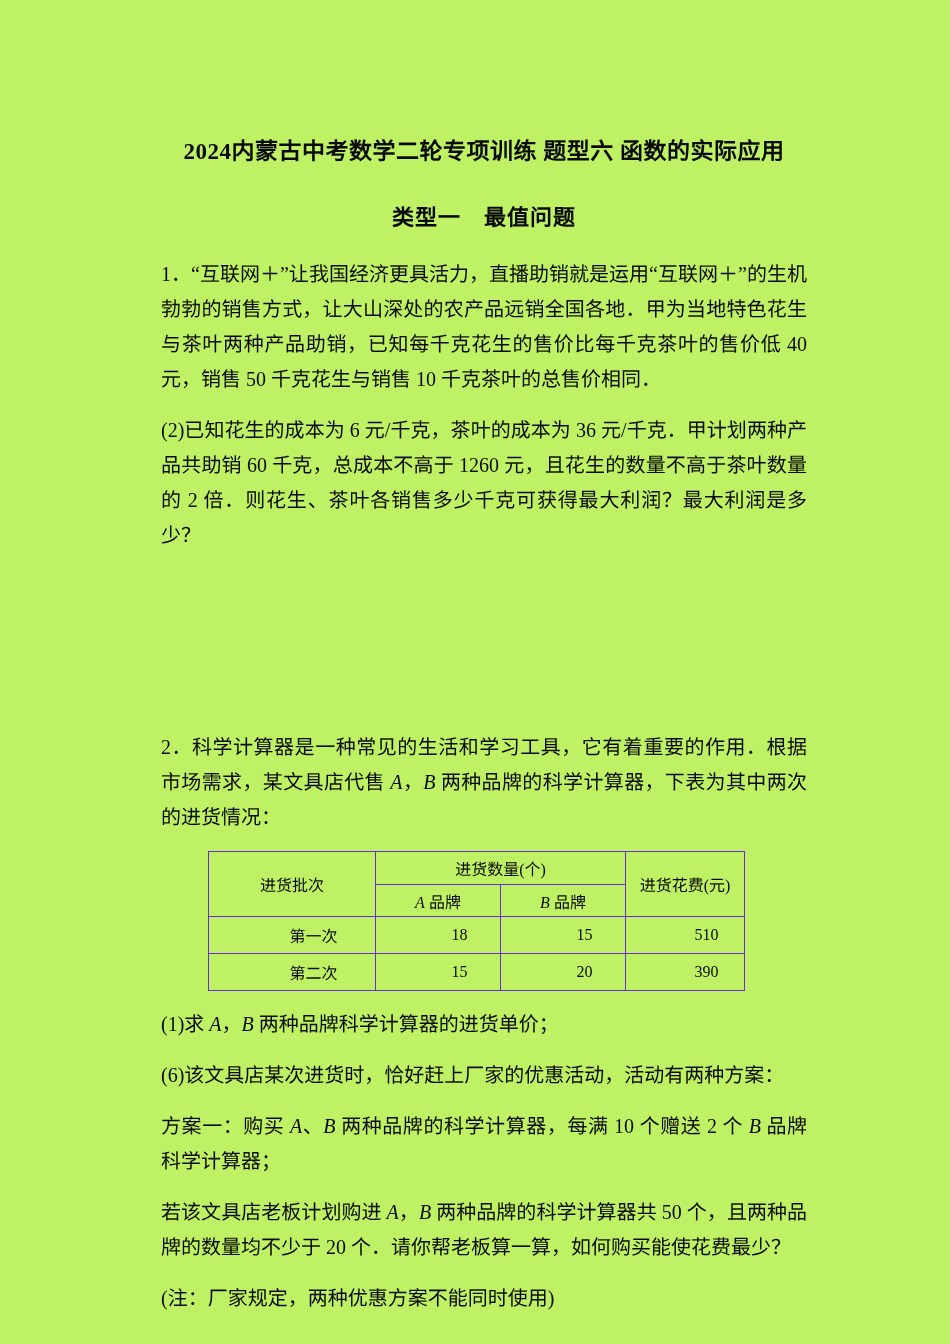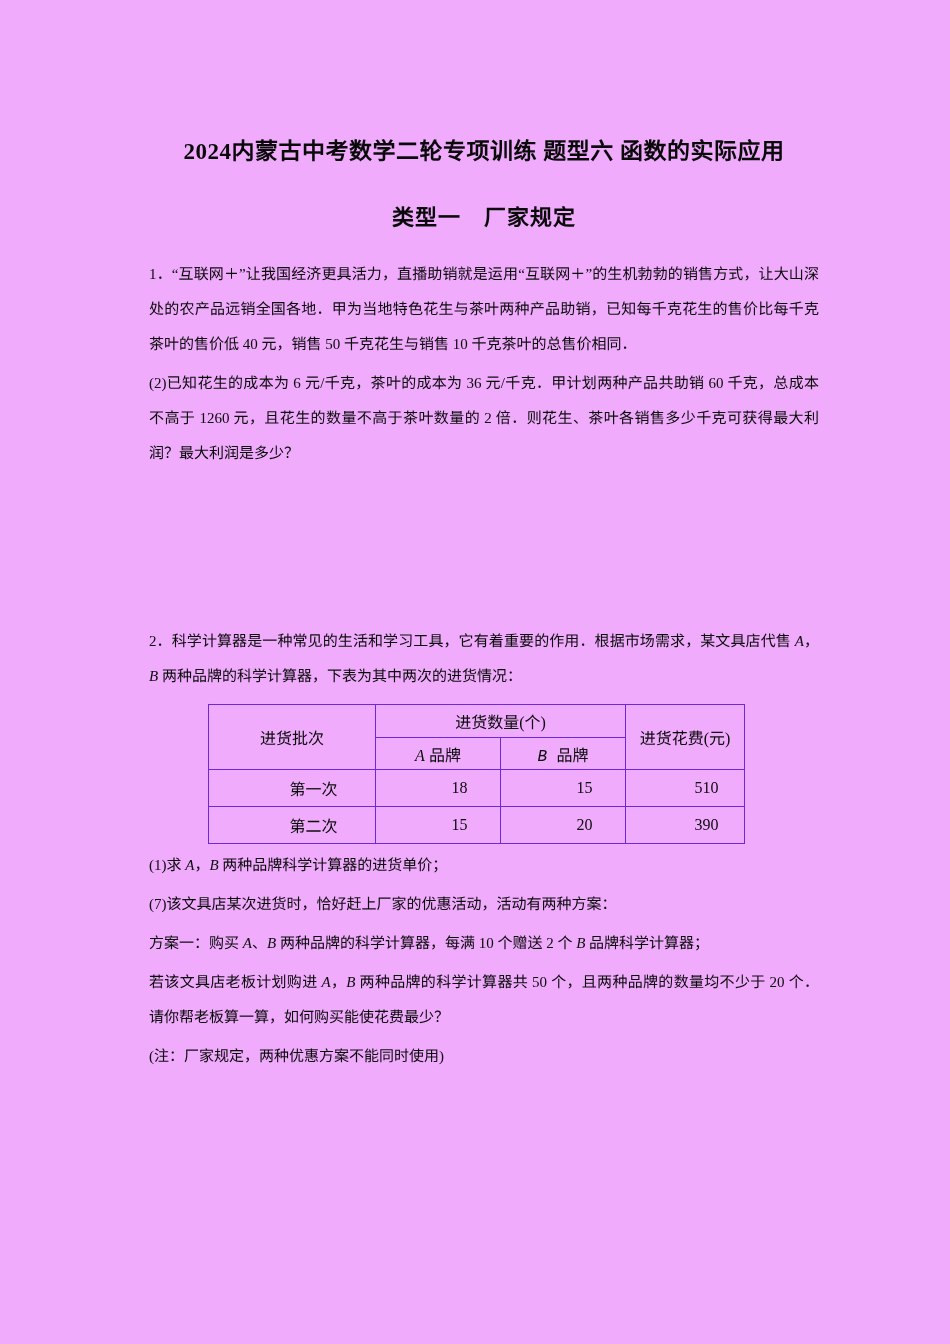--- a/index.html
+++ b/index.html
@@ -1,21 +1,21 @@
 <!DOCTYPE html>
 <html lang="zh-CN"><head>
 <meta charset="utf-8">
 <style>
   * { box-sizing: border-box; }
   html, body { margin: 0; padding: 0; background: #fff; }
   .page {
     position: relative;
     width: 950px;
     height: 1344px;
-    background: #f0abfc;
+    background: #bef264;
     color: #0a0a0a;
     font-family: "Liberation Serif", "DejaVu Serif", serif;
     overflow: hidden;
   }
   .content {
     padding: 0 127px 0 145px;
   }
   h1.doc-title {
     margin: 136px 0 0 0;
     font-size: 23px;
@@ -28,22 +28,22 @@
   h2.section-heading {
     margin: 34px 0 0 0;
     font-size: 22px;
     line-height: 32px;
     font-weight: bold;
     text-align: center;
     letter-spacing: 1px;
     font-family: "Liberation Sans", "DejaVu Sans", sans-serif;
   }
   p.body-line {
-    margin: 4px;
-    font-size: 15px;
+    margin: 16px;
+    font-size: 20px;
     line-height: 35px;
     text-align: justify;
     text-justify: inter-ideograph;
   }
   p.first-para { margin-top: 23px; }
   .answer-space { height: 145px; }
   i.var { font-style: italic; }
   table.purchase-table {
     border-collapse: collapse;
     table-layout: fixed;
@@ -53,35 +53,35 @@
   }
   table.purchase-table td, table.purchase-table th {
     border: 1px solid #6d28d9;
     text-align: center;
     vertical-align: middle;
     font-weight: normal;
     padding: 0 4px;
   }
   .col-batch { width: 167px; }
   .col-a     { width: 121px; }
-  .col-b     { width: 148px; font-family: Liberation Mono, monospace; }
+  .col-b     { width: 148px; }
   .col-cost  { width: 119px; }
   tr.hdr-top td, tr.hdr-top th { height: 33px; }
   tr.hdr-sub td, tr.hdr-sub th { height: 32px; }
   tr.data-row td { height: 37px; padding-left: 47px; }
 </style>
 </head>
 <body>
 
 <div class="page">
   <div class="content">
 
     <h1 class="doc-title">2024内蒙古中考数学二轮专项训练 题型六 函数的实际应用</h1>
 
-    <h2 class="section-heading">类型一　厂家规定</h2>
+    <h2 class="section-heading">类型一　最值问题</h2>
 
     <section>
       <p class="body-line first-para">1．“互联网＋”让我国经济更具活力，直播助销就是运用“互联网＋”的生机勃勃的销售方式，让大山深处的农产品远销全国各地．甲为当地特色花生与茶叶两种产品助销，已知每千克花生的售价比每千克茶叶的售价低 40 元，销售 50 千克花生与销售 10 千克茶叶的总售价相同．</p>
       <p class="body-line">(2)已知花生的成本为 6 元/千克，茶叶的成本为 36 元/千克．甲计划两种产品共助销 60 千克，总成本不高于 1260 元，且花生的数量不高于茶叶数量的 2 倍．则花生、茶叶各销售多少千克可获得最大利润？最大利润是多少？</p>
       <div class="answer-space"></div>
     </section>
 
     <section>
       <p class="body-line">2．科学计算器是一种常见的生活和学习工具，它有着重要的作用．根据市场需求，某文具店代售 <i class="var">A</i>，<i class="var">B</i> 两种品牌的科学计算器，下表为其中两次的进货情况：</p>
 
@@ -105,20 +105,20 @@
         <tr class="data-row">
           <td>第二次</td>
           <td>15</td>
           <td>20</td>
           <td>390</td>
         </tr>
       </tbody>
         </table>
 
       <p class="body-line">(1)求 <i class="var">A</i>，<i class="var">B</i> 两种品牌科学计算器的进货单价；</p>
-      <p class="body-line">(7)该文具店某次进货时，恰好赶上厂家的优惠活动，活动有两种方案：</p>
+      <p class="body-line">(6)该文具店某次进货时，恰好赶上厂家的优惠活动，活动有两种方案：</p>
       <p class="body-line">方案一：购买 <i class="var">A</i>、<i class="var">B</i> 两种品牌的科学计算器，每满 10 个赠送 2 个 <i class="var">B</i> 品牌科学计算器；</p>
       <p class="body-line">若该文具店老板计划购进 <i class="var">A</i>，<i class="var">B</i> 两种品牌的科学计算器共 50 个，且两种品牌的数量均不少于 20 个．请你帮老板算一算，如何购买能使花费最少？</p>
       <p class="body-line">(注：厂家规定，两种优惠方案不能同时使用)</p>
     </section>
 
   </div>
 </div>
 
 </body></html>

